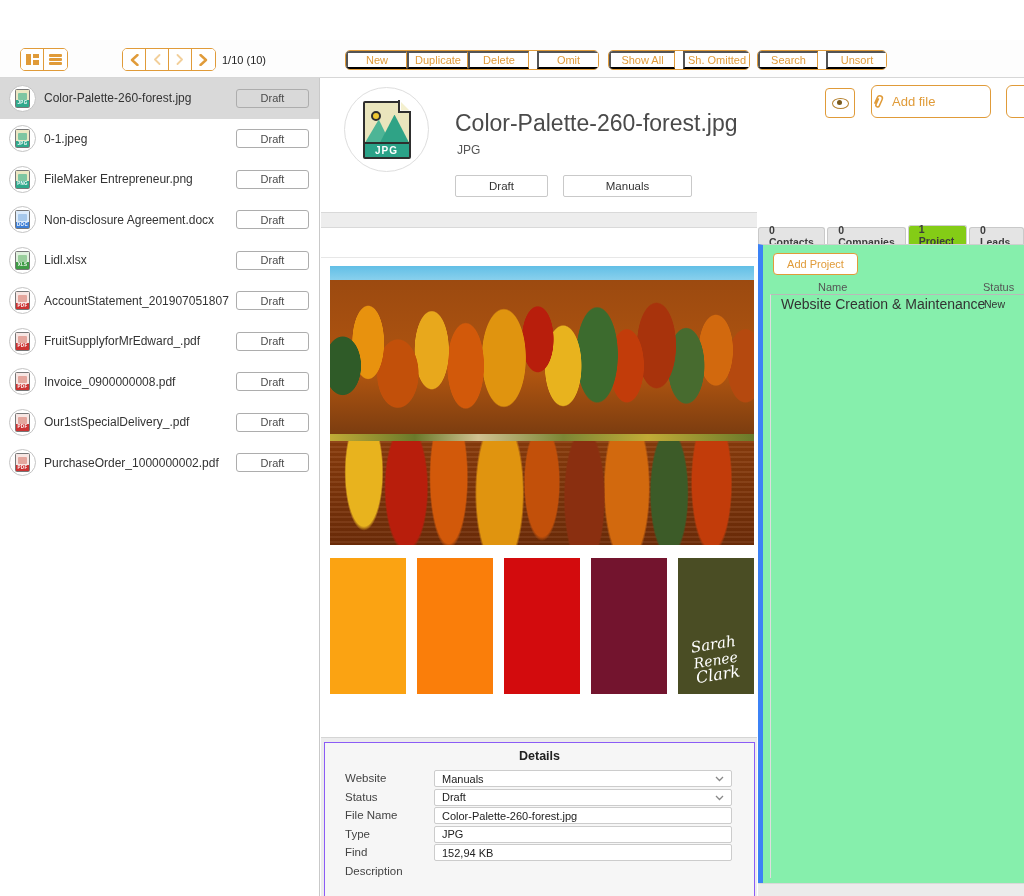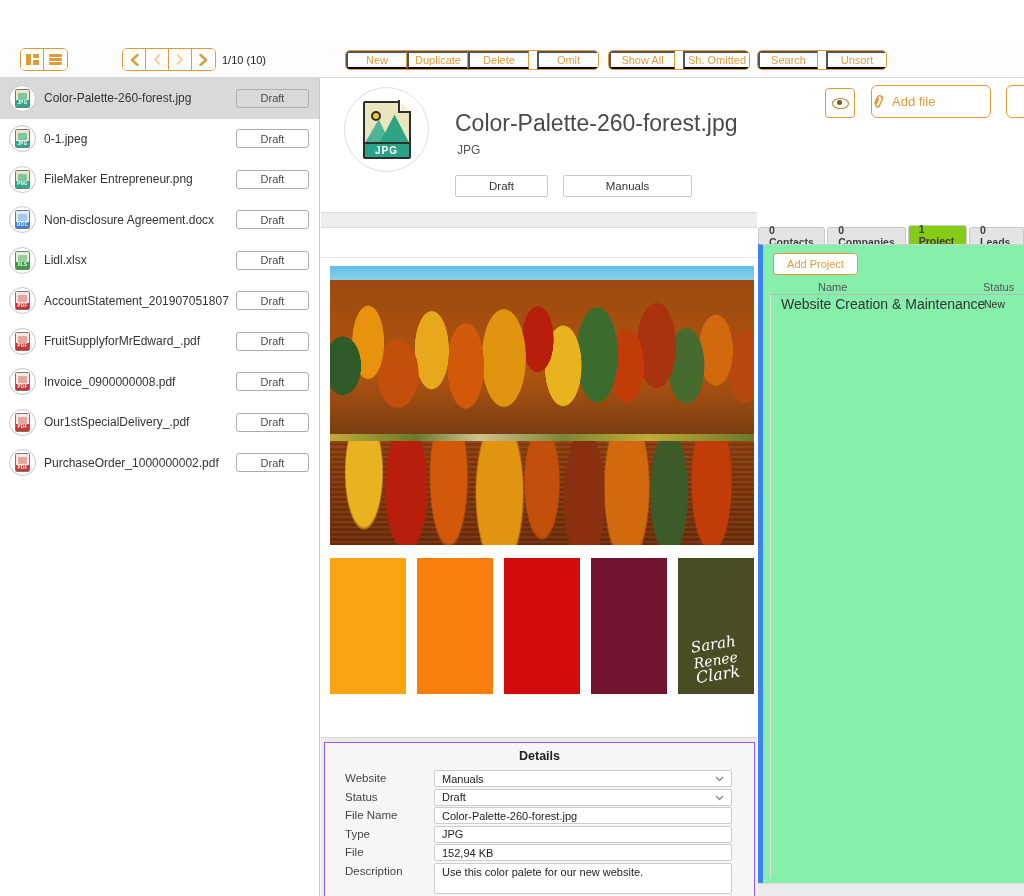--- a/index.html
+++ b/index.html
@@ -386,26 +386,25 @@
           </div>
           <div class="drow">
             <div class="dlabel">File Name</div>
             <div class="dfield">Color-Palette-260-forest.jpg</div>
           </div>
           <div class="drow">
             <div class="dlabel">Type</div>
             <div class="dfield">JPG</div>
           </div>
           <div class="drow">
-            <div class="dlabel">File</div>
+            <div class="dlabel">Find</div>
             <div class="dfield">152,94 KB</div>
           </div>
           <div class="drow">
             <div class="dlabel">Description</div>
-            <div class="dfield tall">Use this color palete for our new website.</div>
           </div>
         </div>
     </div>
   </div>
 
   <div class="tabs" id="tabs">
       <div class="tab">0 Contacts</div>
       <div class="tab">0 Companies</div>
       <div class="tab active">1 Project</div>
       <div class="tab">0 Leads</div>

